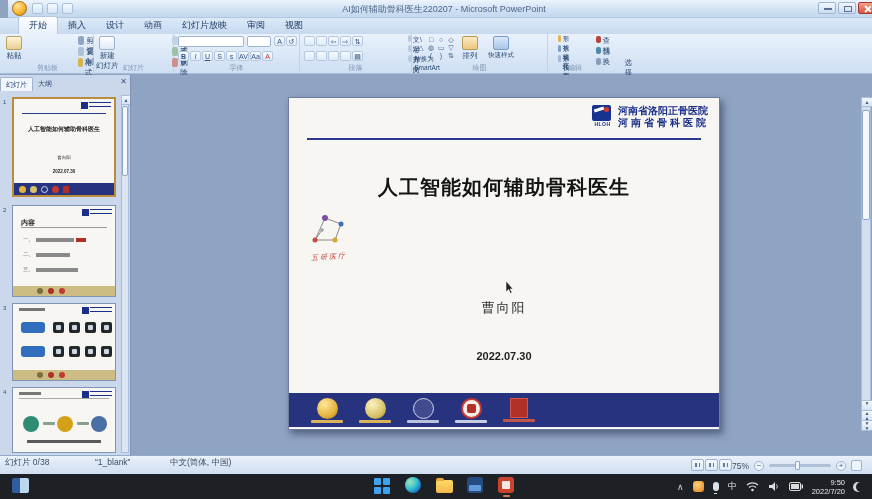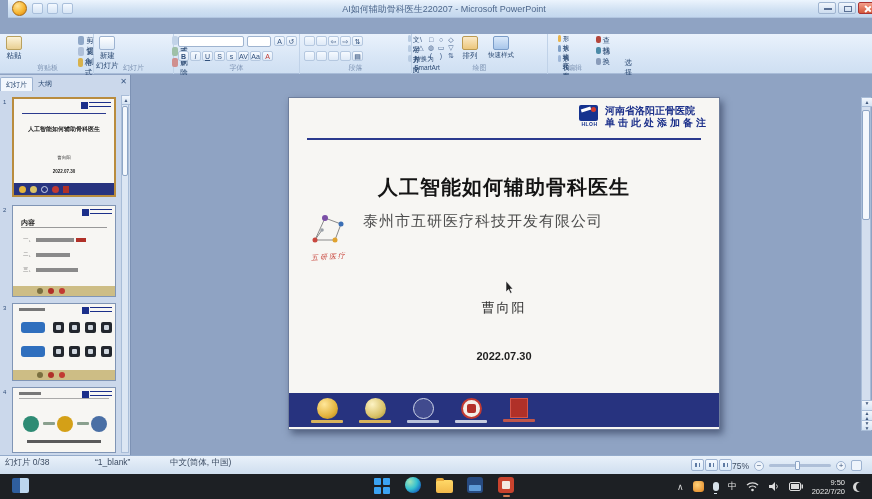--- a/index.html
+++ b/index.html
@@ -181,20 +181,29 @@
       <span class="winbtn">
           <i class="box"></i>
         </span>
       <span class="winbtn close">
           <i class="x1"></i>
           <i class="x2"></i>
         </span>
     </div>
   </div>
 
+  <div class="tabrow">
+    <span class="rtab active">开始</span>
+    <span class="rtab">插入</span>
+    <span class="rtab">设计</span>
+    <span class="rtab">动画</span>
+    <span class="rtab">幻灯片放映</span>
+    <span class="rtab">审阅</span>
+    <span class="rtab">视图</span>
+  </div>
 
   <div class="ribbon">
 
     <div class="grp" style="left:2px;width:92px;">
       <div class="bigbtn" style="left:4px;">
         <span class="bigicon" style="background:linear-gradient(#fdf4d9,#e8cf92);border:1px solid #b9a15f;"></span>
         <span>粘贴</span>
       </div>
       <div class="smallrow" style="left:32px;top:2px;">
         <span class="sicon" style="background:#8fa7c7;"></span>
@@ -446,21 +455,21 @@
     </div>
 
     <div class="slide">
       <div class="hosp">
         <div class="hlogo">
           <div class="hlogo-mark"></div>
           <div class="hlogo-abbr">HLOH</div>
         </div>
         <div class="hosp-names">
           <div>河南省洛阳正骨医院</div>
-          <div class="l2">单击此处添加备注</div>
+          <div class="l2">河南省骨科医院</div>
         </div>
       </div>
       <div class="slide-rule"></div>
 
       <div class="stitle">人工智能如何辅助骨科医生</div>
 
       <div class="company">
         <div class="wm">
           <svg width="44" height="36" viewBox="0 0 44 36">
             <line x1="8" y1="28" x2="18" y2="6" stroke="#8a8a8a" stroke-width="1"></line>
@@ -470,21 +479,20 @@
             <line x1="8" y1="28" x2="15" y2="18" stroke="#8a8a8a" stroke-width="1"></line>
             <circle cx="18" cy="6" r="3" fill="#7b4fa6"></circle>
             <circle cx="34" cy="12" r="2.5" fill="#3b6fb5"></circle>
             <circle cx="8" cy="28" r="2.5" fill="#c9483f"></circle>
             <circle cx="28" cy="28" r="2.5" fill="#e0a22e"></circle>
             <circle cx="15" cy="18" r="1.8" fill="#9aa0a8"></circle>
           </svg>
           <div class="wmtext">五研医疗</div>
         </div>
         <div class="company-names">
-          <div class="cn">泰州市五研医疗科技开发有限公司</div>
         </div>
       </div>
 
       <svg class="cursor" width="9" height="13" viewBox="0 0 9 13">
         <polygon points="1,0 1,11 3.5,8.5 5.5,12.5 7,11.5 5,8 8,8" fill="#222" stroke="#fff" stroke-width="0.6"></polygon>
       </svg>
 
       <div class="sauthor">曹向阳</div>
       <div class="sdate">2022.07.30</div>
 

